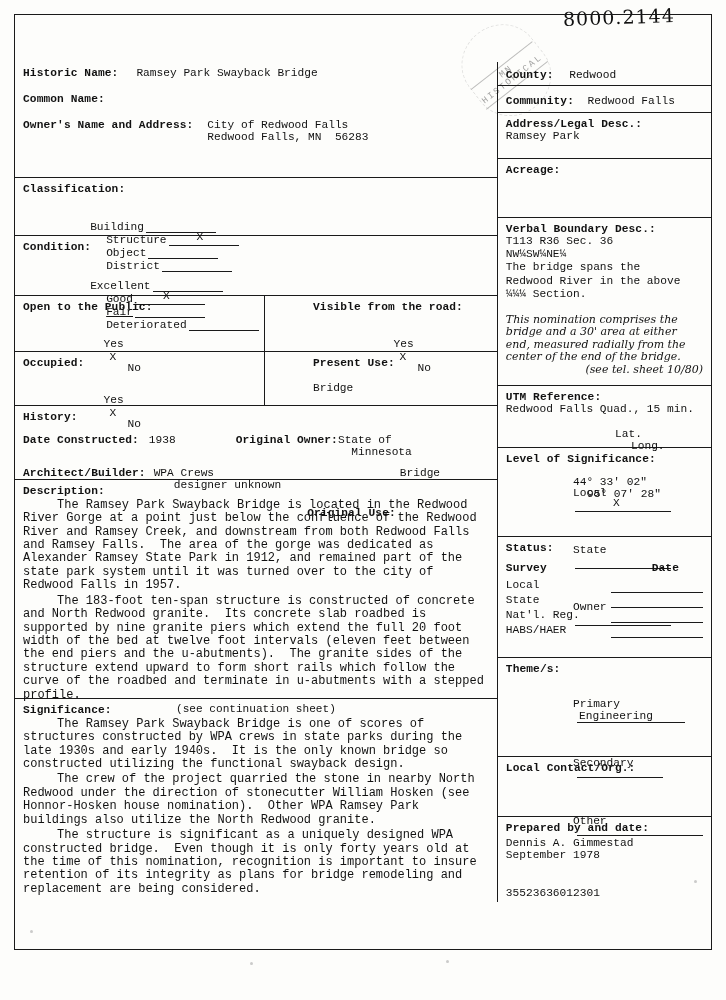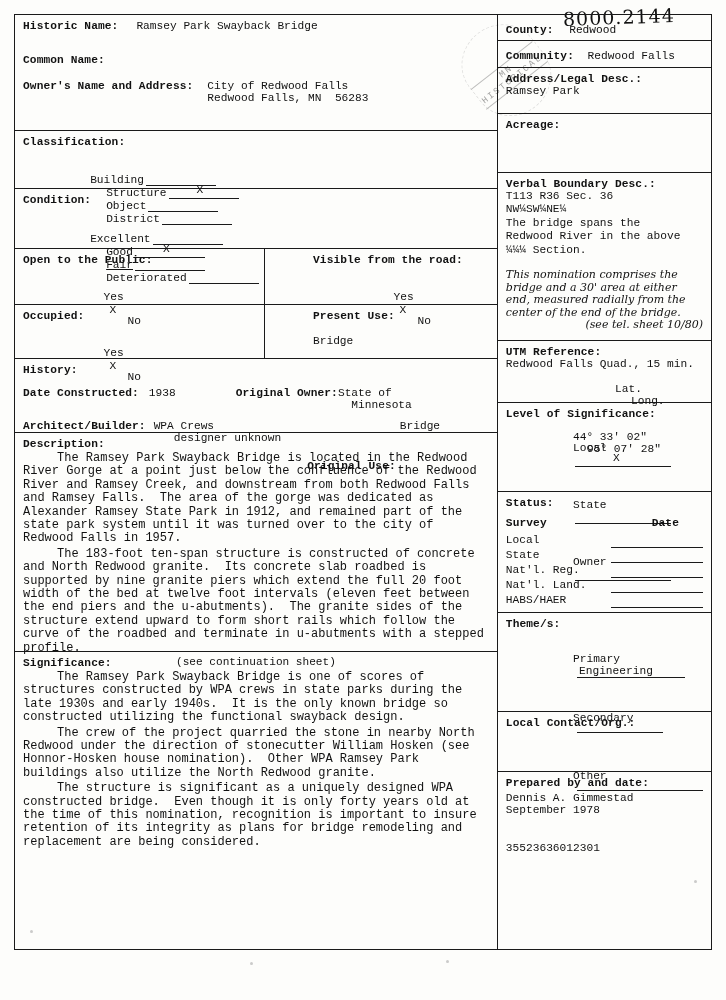--- a/index.html
+++ b/index.html
@@ -25,20 +25,21 @@
   
   .frame {
     position: absolute;
     left: 14px;
     top: 14px;
     width: 698px;
     height: 936px;
     border: 1.6px solid #1a1a1a;
     box-sizing: border-box;
     display: flex;
+    align-items: center;
   }
   .col-left {
     width: 506px;
     box-sizing: border-box;
     border-right: 1.6px solid #1a1a1a;
     display: flex;
     flex-direction: column;
   }
   .col-right {
     flex: 1;
@@ -204,21 +205,21 @@
 
   <div class="frame">
 
     <div class="col-left">
 
       <div class="cell" style="height:116px;">
         <div class="row">
           <div class="lbl">Historic Name:</div>
           <div class="val" style="margin-left:18px;">Ramsey Park Swayback Bridge</div>
         </div>
-        <div class="row" style="margin-top:22px;">
+        <div class="row" style="margin-top:14px;">
           <div class="lbl">Common Name:</div>
           <div class="val" style="margin-left:18px;"></div>
         </div>
         <div class="row" style="margin-top:14px;">
           <div class="lbl">Owner's Name and Address:</div>
           <div class="val" style="margin-left:14px;">City of Redwood Falls
 Redwood Falls, MN  56283</div>
         </div>
       </div>
 
@@ -385,24 +386,20 @@
           </div>
           <div class="r">
             <span class="nm">State</span>
             <span class="ln"></span>
           </div>
           <div class="r">
             <span class="nm">Nat'l. Reg.</span>
             <span class="ln"></span>
           </div>
           <div class="r">
-            <span class="nm">Nat'l. Land.</span>
-            <span class="ln"></span>
-          </div>
-          <div class="r">
             <span class="nm">HABS/HAER</span>
             <span class="ln"></span>
           </div>
         </div>
       </div>
 
       <div class="cell" style="height:99px;">
         <div class="lbl">Theme/s:</div>
         <div class="val" style="margin-top:11px;">
           <span>Primary</span>

